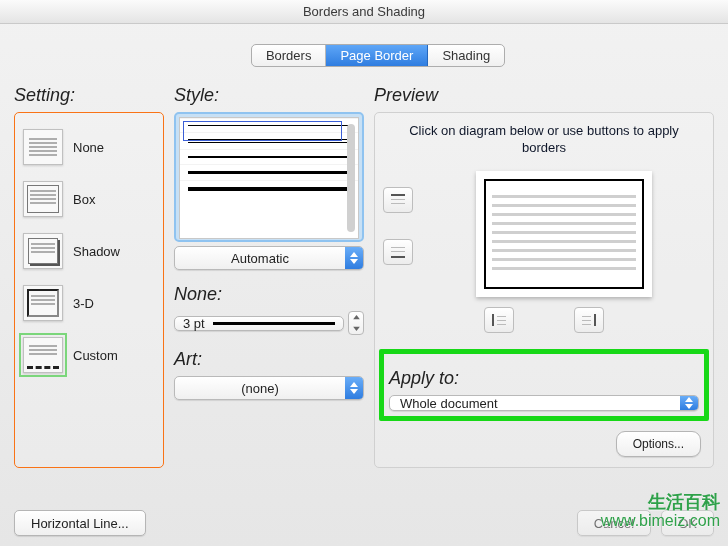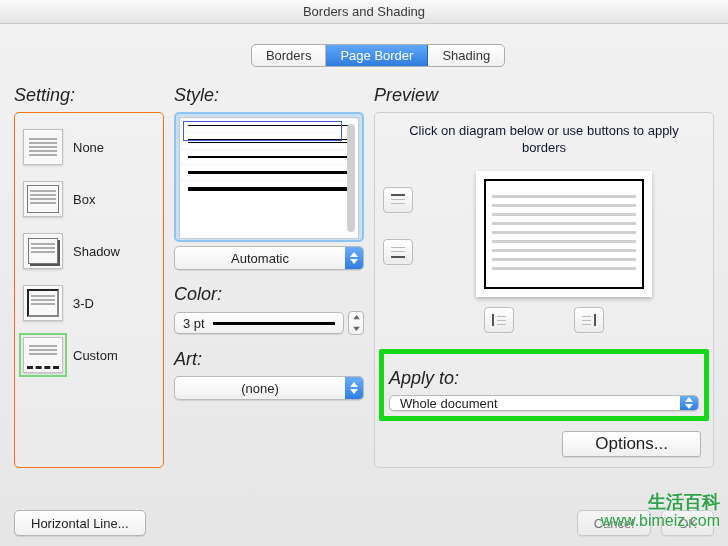--- a/index.html
+++ b/index.html
@@ -156,21 +156,21 @@
     justify-content: center;
   }
   .mac-select .stepper svg { width: 8px; height: 6px; }
   .mac-select .stepper .arrow { fill: #fff; }
 
   .width-row { display: flex; align-items: center; gap: 4px; }
   .width-select {
     flex: 1;
     display: flex;
     align-items: center;
-    height: 22px;
+    height: 15px;
     border: 1px solid #b9b9b9;
     border-radius: 5px;
     background: linear-gradient(#ffffff,#f0f0f0);
     padding: 0 8px;
     gap: 8px;
     box-shadow: 0 1px 1px rgba(0,0,0,0.1);
   }
   .width-select .sample { flex: 1; height: 3px; background: #000; }
   .ext-stepper {
     width: 16px;
@@ -262,25 +262,25 @@
     background: #ffffff;
     box-shadow: 0 1px 1px rgba(0,0,0,0.1);
   }
   .apply-select span { flex: 1; padding-left: 10px; font-size: 13px; }
 
   .options-btn {
     position: absolute;
     right: 12px;
     bottom: 10px;
     height: 26px;
-    padding: 0 32px;
+    padding: 0 16px;
     border: 1px solid #b5b5b5;
-    border-radius: 3px;
+    border-radius: 9px;
     background: linear-gradient(#ffffff,#f0f0f0);
-    font-size: 17px;
+    font-size: 12px;
     box-shadow: 0 1px 1px rgba(0,0,0,0.1);
     cursor: default;
     display: flex; align-items: center;
   }
 
   .bottom-row {
     position: absolute;
     bottom: 10px;
     left: 14px;
     right: 14px;
@@ -426,21 +426,21 @@
       <div class="stepper">
         <svg viewBox="0 0 8 6">
             <polygon class="arrow" points="4,0 8,5 0,5"></polygon>
           </svg>
         <svg viewBox="0 0 8 6">
             <polygon class="arrow" points="0,1 8,1 4,6"></polygon>
           </svg>
       </div>
     </div>
 
-    <div class="section-label" style="margin-top:14px">Color:</div>
+    <div class="section-label" style="margin-top:14px">None:</div>
     <div class="width-row">
       <div class="width-select">
         <span>3 pt</span>
         <div class="sample"></div>
       </div>
       <div class="ext-stepper">
         <div>
             <svg viewBox="0 0 8 6">
               <polygon class="arrow" points="4,0 8,5 0,5"></polygon>
             </svg>

